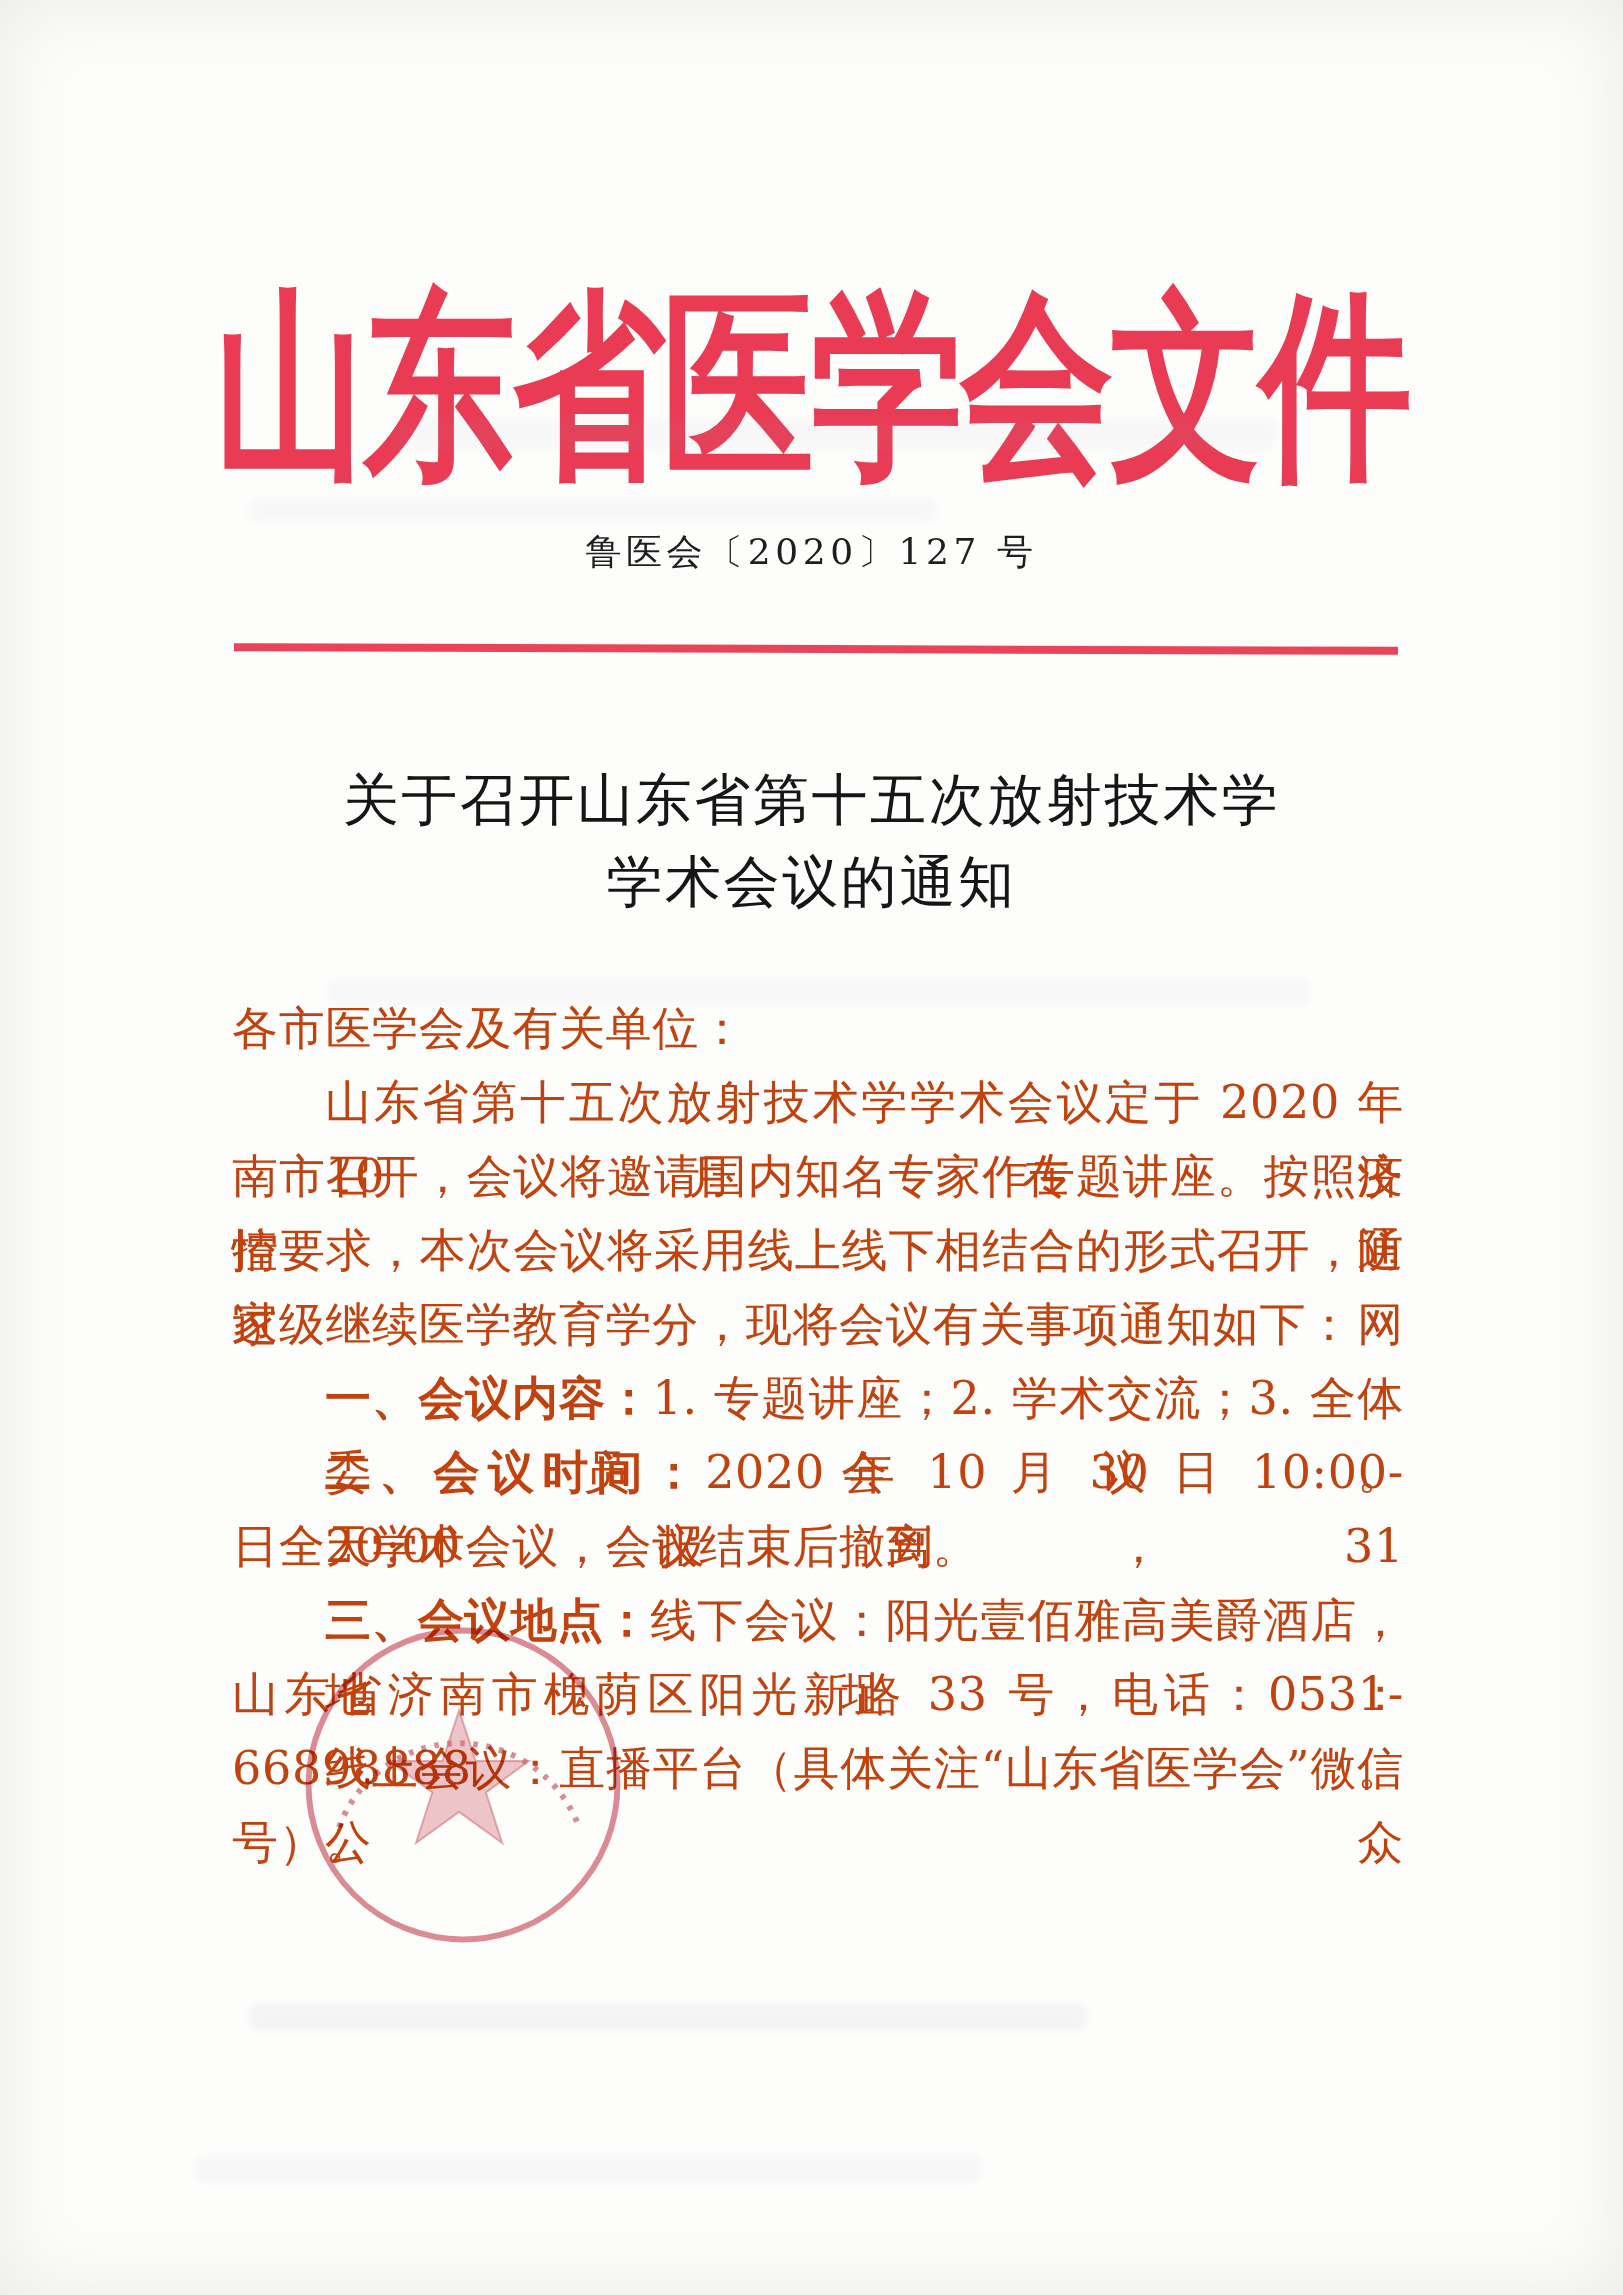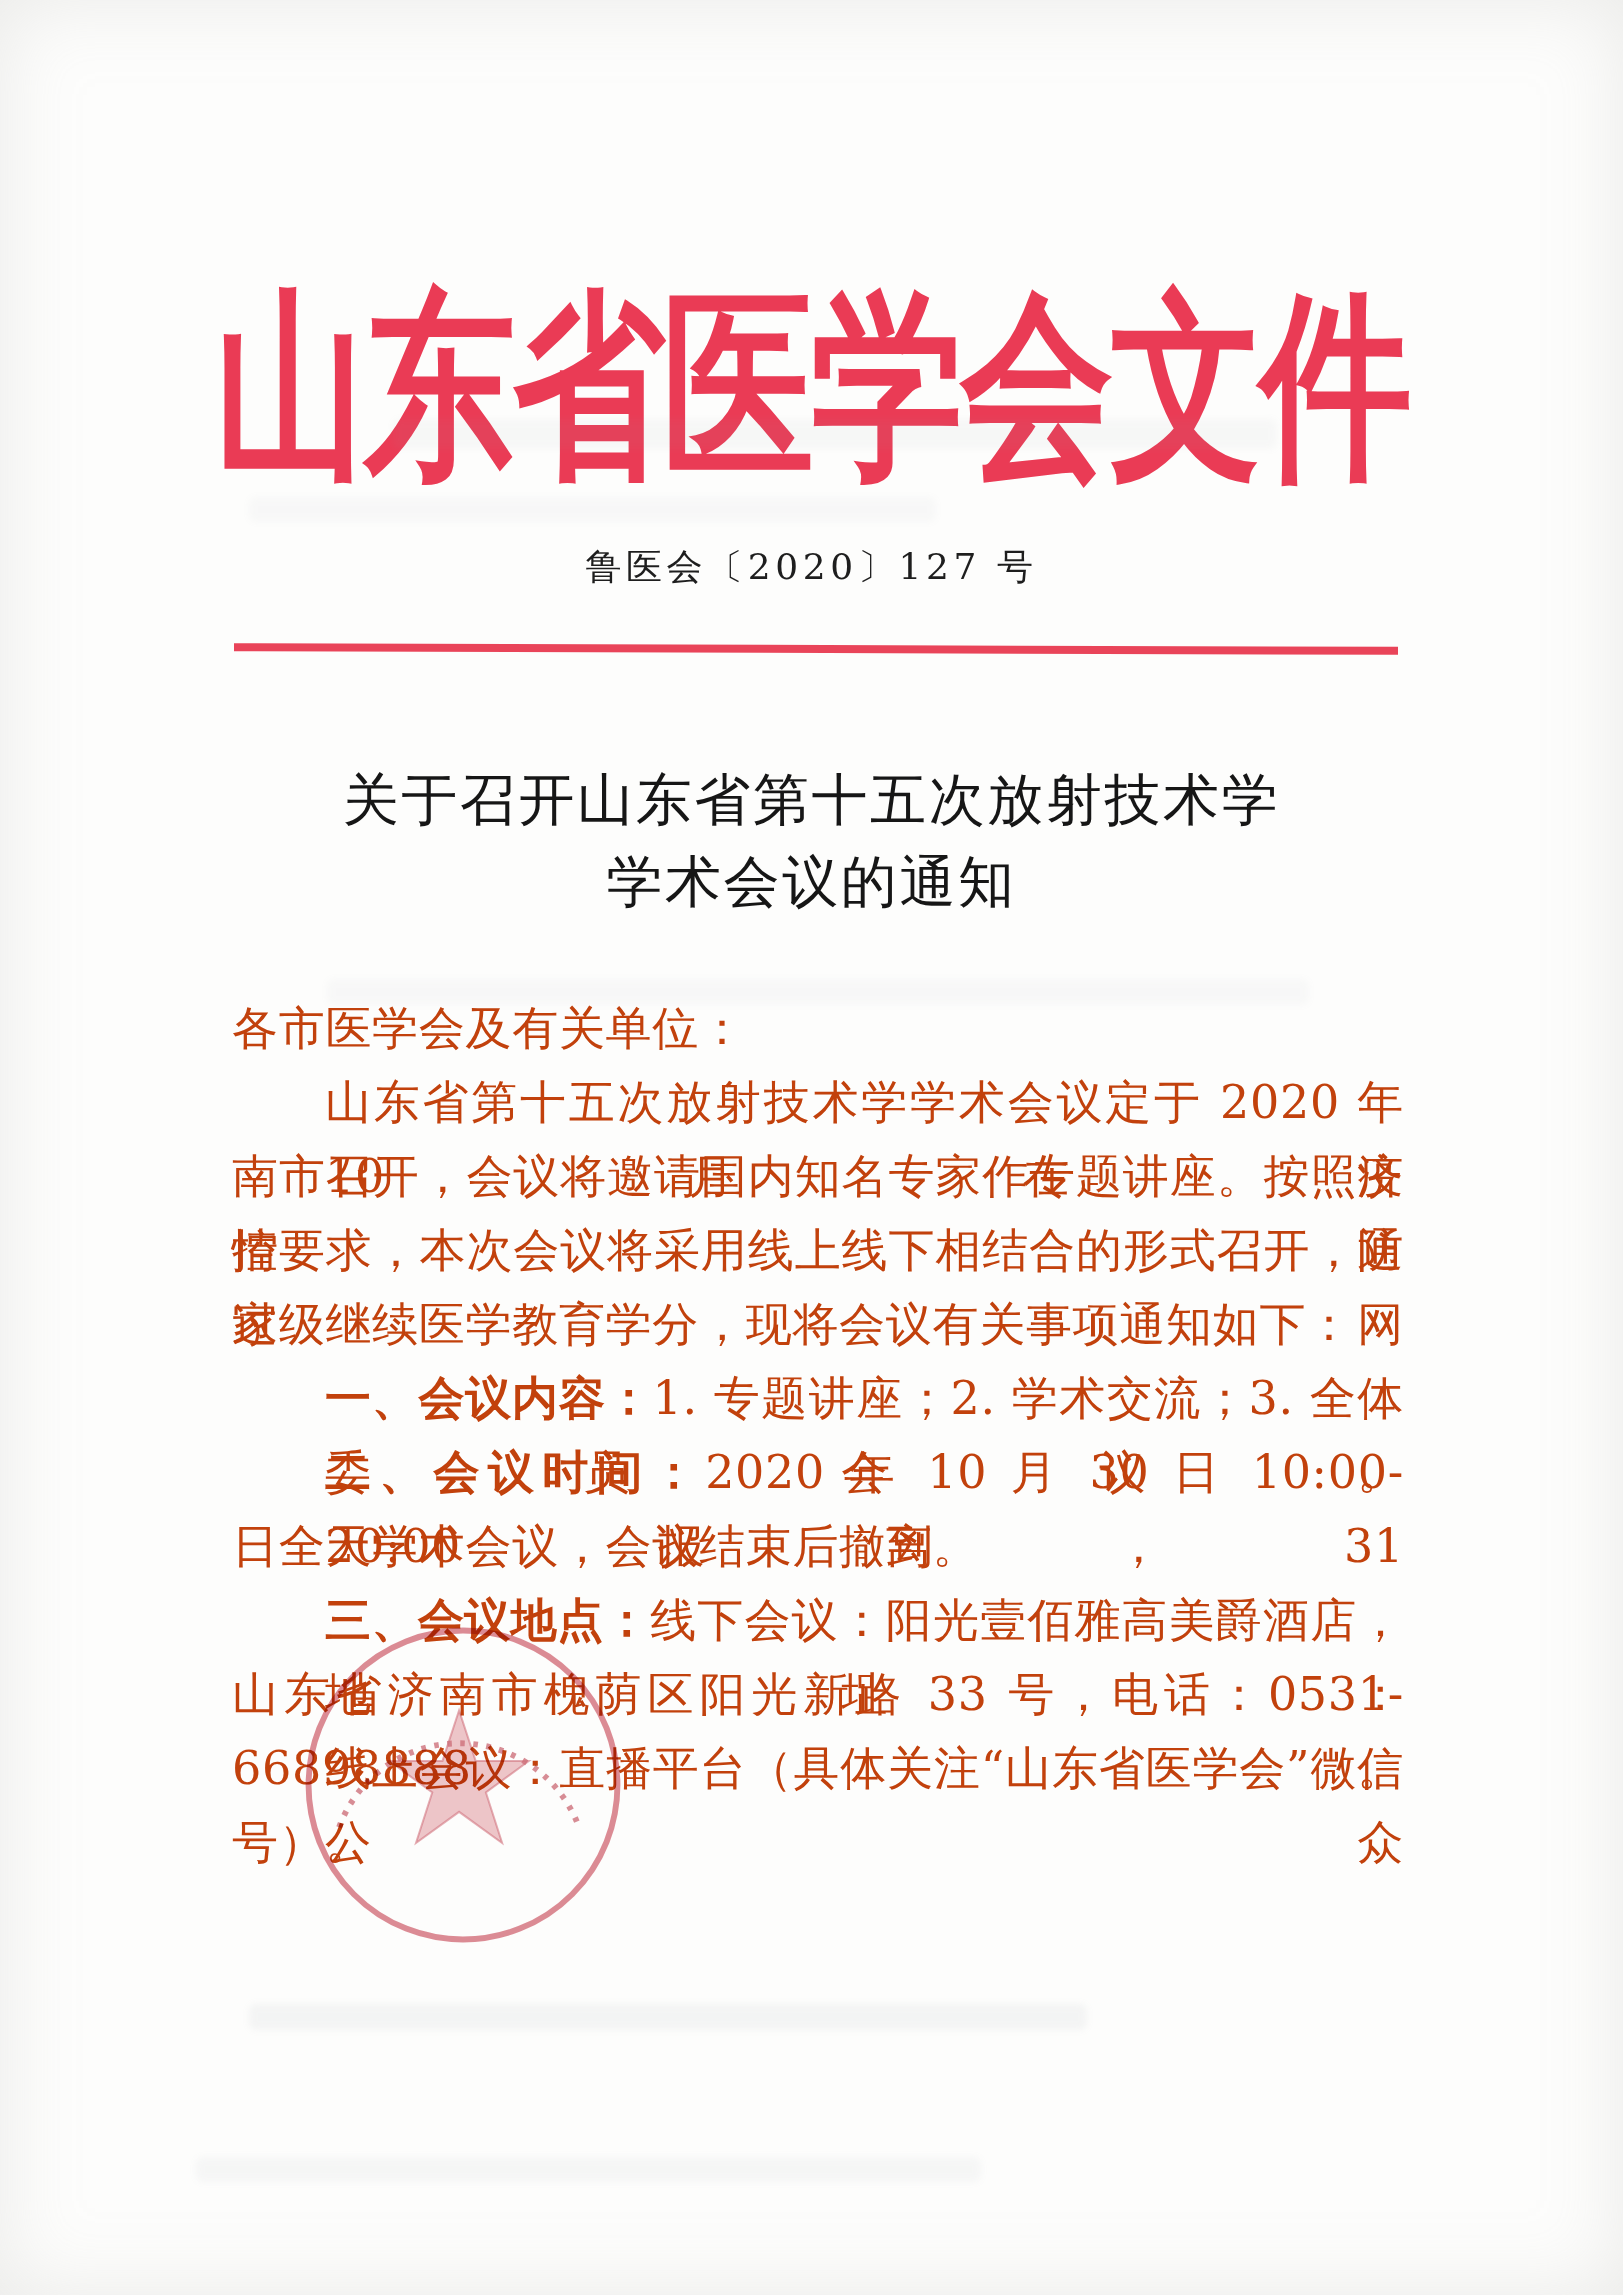--- a/index.html
+++ b/index.html
@@ -14,21 +14,21 @@
   .letterhead {
     position:absolute; left:0; top:255px; width:1623px; height:262px;
     line-height:262px; text-align:center; white-space:nowrap;
   }
   .letterhead-text {
     display:inline-block; font-size:155px; font-weight:700;
     color:#ea3b55; letter-spacing:-2.6px;
     transform:scaleY(1.30) scaleX(0.98); transform-origin:center;
   }
   .doc-number {
-    position:absolute; left:0; top:545px; width:1623px; height:43px;
+    position:absolute; left:0; top:530px; width:1623px; height:43px;
     line-height:43px; text-align:center; font-size:36px; color:#1e1e1e;
     letter-spacing:4.6px;
   }
   .red-rule {
     position:absolute; left:234px; top:645px; width:1164px; height:7.9px;
     background:#e94459; transform:rotate(0.18deg);
   }
   
   .notice-title {
     position:absolute; left:0; top:759px; width:1623px; text-align:center;

